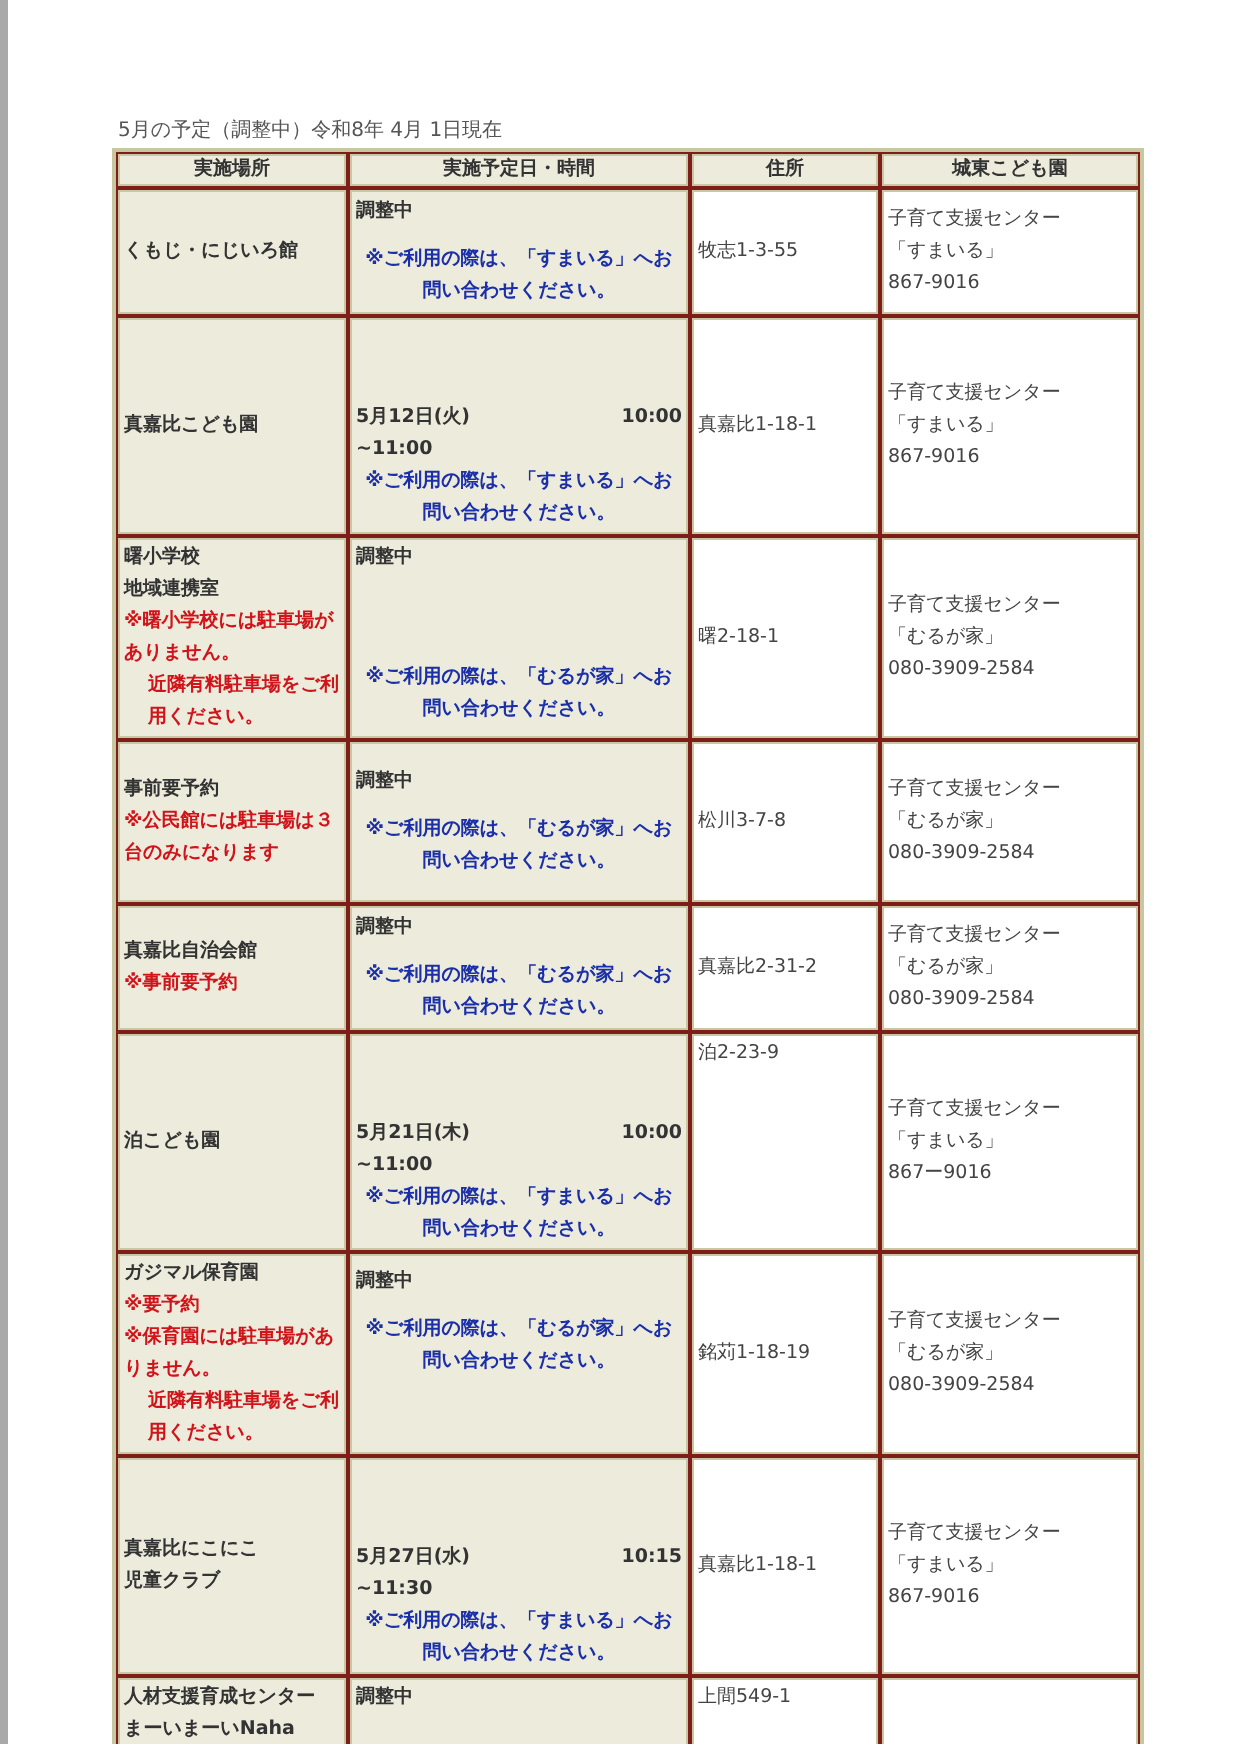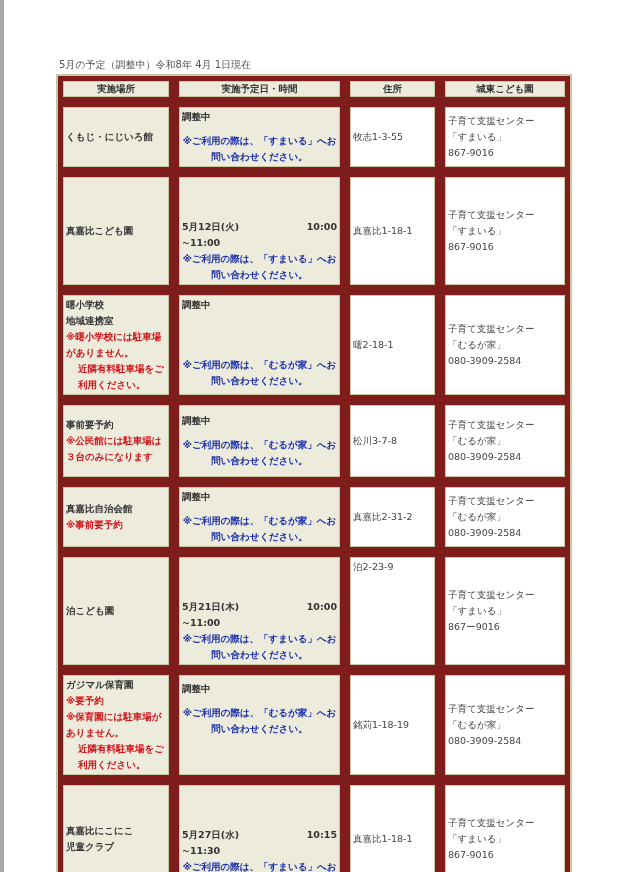--- a/index.html
+++ b/index.html
@@ -20,21 +20,21 @@
     table.schedule {
       position: absolute; left: 56px; top: 74px;
       width: 512px;
       border-collapse: separate;
       border-spacing: 0;
       border: 2px solid #c8c8a0;
       background: #c8c8a0;
       table-layout: fixed;
     }
     table.schedule th, table.schedule td {
-      border: 5px solid #7f1d1d;
+      border: 1px solid #7f1d1d;
       box-shadow: inset 0 0 0 1px #c8c8a0;
       padding: 2px 3px;
       vertical-align: middle;
       line-height: 16px;
       font-size: 9.5px;
       overflow: hidden;
     }
     table.schedule th {
       background: #ecebdc;
       font-weight: bold;

